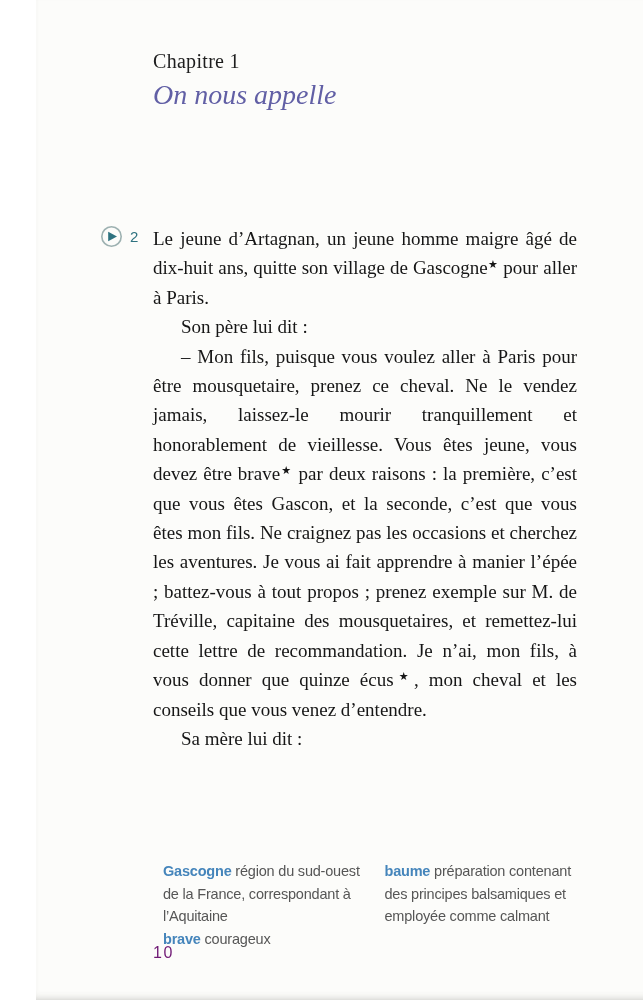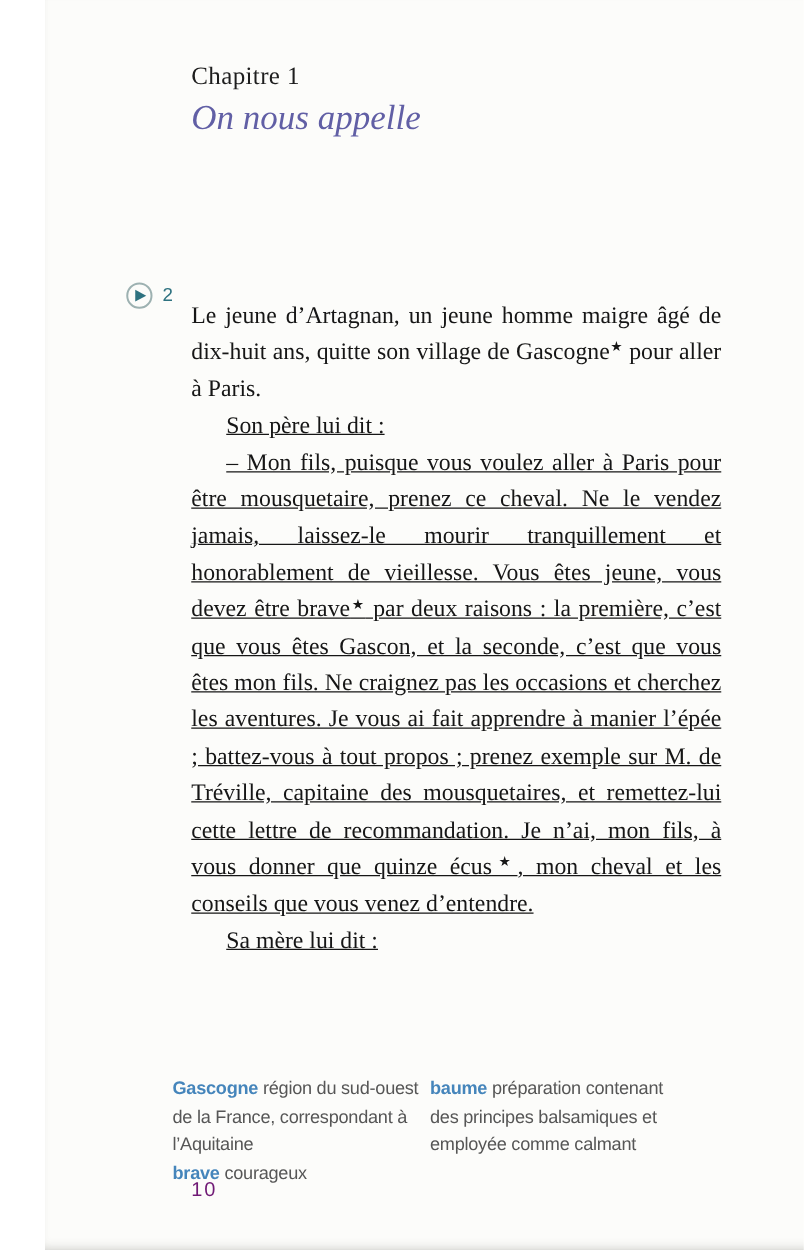--- a/index.html
+++ b/index.html
@@ -32,34 +32,34 @@
     position: absolute; left: 64px; top: 225px;
     display: flex; align-items: center; gap: 7px;
   }
   .track-number {
     font-family: "Liberation Sans", sans-serif;
     font-size: 15px; color: #2e7280;
   }
 
   
   .body-text {
-    position: absolute; left: 117px; top: 238px; width: 424px;
+    position: absolute; left: 117px; top: 224px; width: 424px;
     font-size: 19px; line-height: 29.4px; color: #161616;
   }
   .para { text-align: justify; text-justify: inter-word; hyphens: none; }
-  .para.indent { text-indent: 28px; text-decoration: underline; }
+  .para.indent { text-indent: 28px; }
   sup.star {
     font-size: 11px; line-height: 0; vertical-align: 6px;
     letter-spacing: 0;
   }
 
   
   .footnotes {
-    position: absolute; left: 102px; top: 860px; width: 426px;
-    display: flex; gap: 1px;
+    position: absolute; left: 127px; top: 860px; width: 426px;
+    display: flex; gap: 17px;
     font-family: "Liberation Sans", sans-serif;
     font-size: 14.5px; line-height: 22.5px;
     color: #565656; letter-spacing: -0.2px;
   }
   .fn-col { width: 205px; }
   .fn-term { color: #4585bb; font-weight: bold; }
 
   
   .page-number {
     position: absolute; left: 117px; top: 944px;

